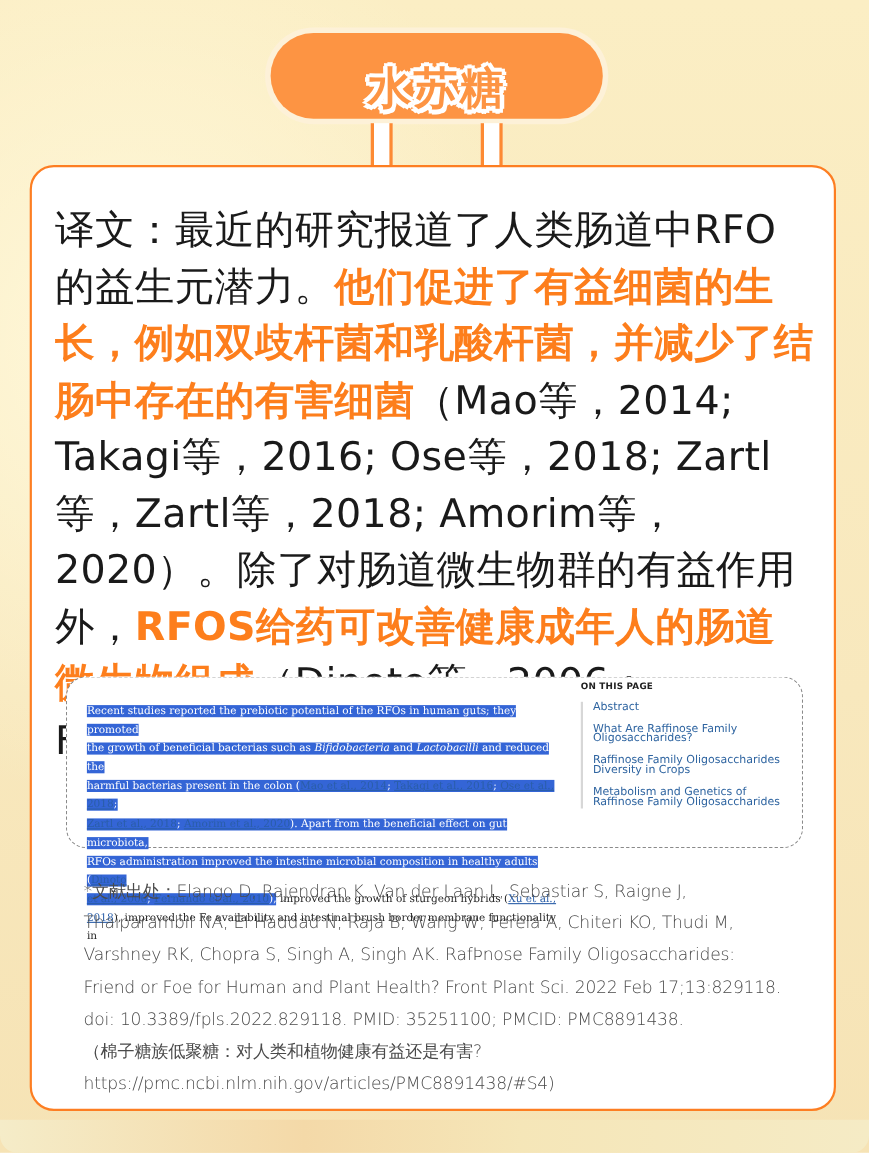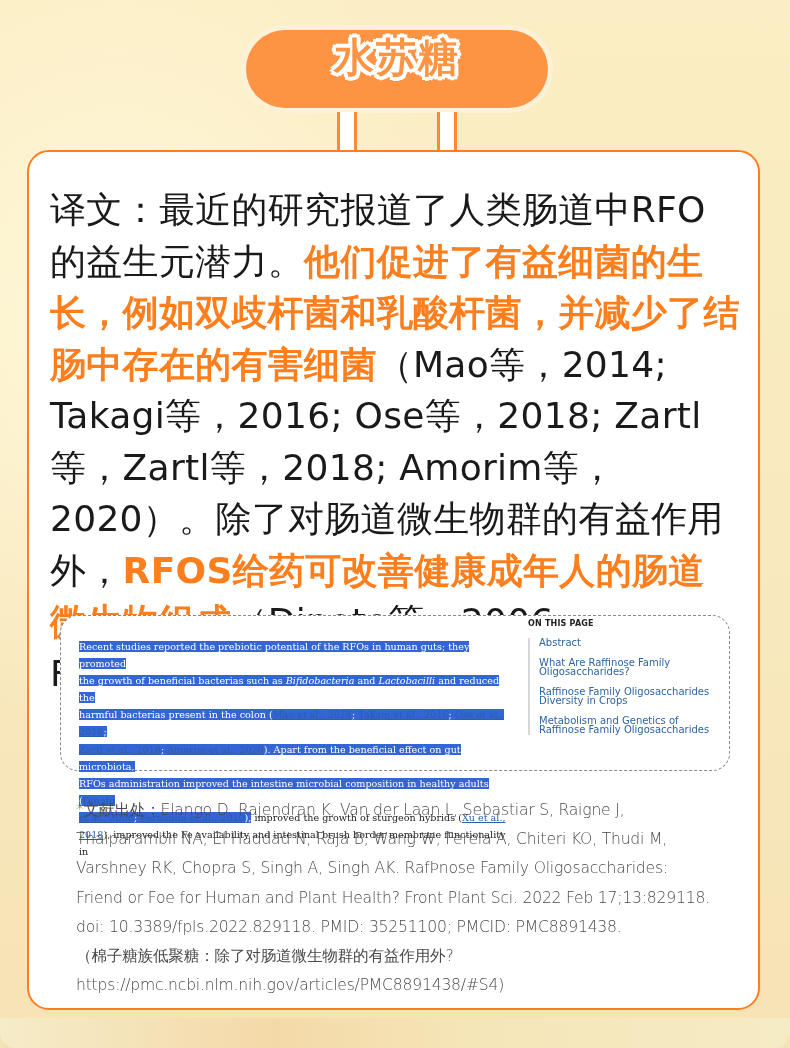--- a/index.html
+++ b/index.html
@@ -11,21 +11,21 @@
   }
   .bottom-strip {
     position: absolute; left: 0; right: 0; bottom: 0; height: 30px;
     background: linear-gradient(90deg, #f5ecc8 0%, #f4d9a8 35%, #f5e6b8 60%, #f5ebc5 100%);
     border-radius: 0 0 16px 16px;
   }
   .title-pill {
     position: absolute; left: 246px; top: 30px; width: 302px; height: 78px;
     background: #fd9443; border-radius: 40px;
     box-shadow: 0 0 0 5px #fdf1d8;
-    display: flex; align-items: flex-start; justify-content: center;
+    display: flex; align-items: flex-end; justify-content: center;
   }
   .title-text {
     font-family: "DejaVu Sans", sans-serif; font-weight: bold;
     font-size: 40px; color: #fd9443; letter-spacing: 2px;
     -webkit-text-stroke: 0;
     text-shadow:
       -3px -3px 0 #fff, 3px -3px 0 #fff, -3px 3px 0 #fff, 3px 3px 0 #fff,
       0 -4px 0 #fff, 0 4px 0 #fff, -4px 0 0 #fff, 4px 0 0 #fff,
       0 2px 3px rgba(0,0,0,0.15);
   }
@@ -106,15 +106,15 @@
     </div>
   </div>
 </div>
 
 <div class="ref">
   <div>*文献出处：Elango D, Rajendran K, Van der Laan L, Sebastiar S, Raigne J,</div>
   <div>Thaiparambil NA, El Haddad N, Raja B, Wang W, Ferela A, Chiteri KO, Thudi M,</div>
   <div>Varshney RK, Chopra S, Singh A, Singh AK. RafÞnose Family Oligosaccharides:</div>
   <div>Friend or Foe for Human and Plant Health? Front Plant Sci. 2022 Feb 17;13:829118.</div>
   <div>doi: 10.3389/fpls.2022.829118. PMID: 35251100; PMCID: PMC8891438.</div>
-  <div>（棉子糖族低聚糖：除了对肠道微生物群的有益作用外?</div>
+  <div>（棉子糖族低聚糖：对人类和植物健康有益还是有害?</div>
   <div>https://pmc.ncbi.nlm.nih.gov/articles/PMC8891438/#S4)</div>
 </div>
 
 </body></html>

